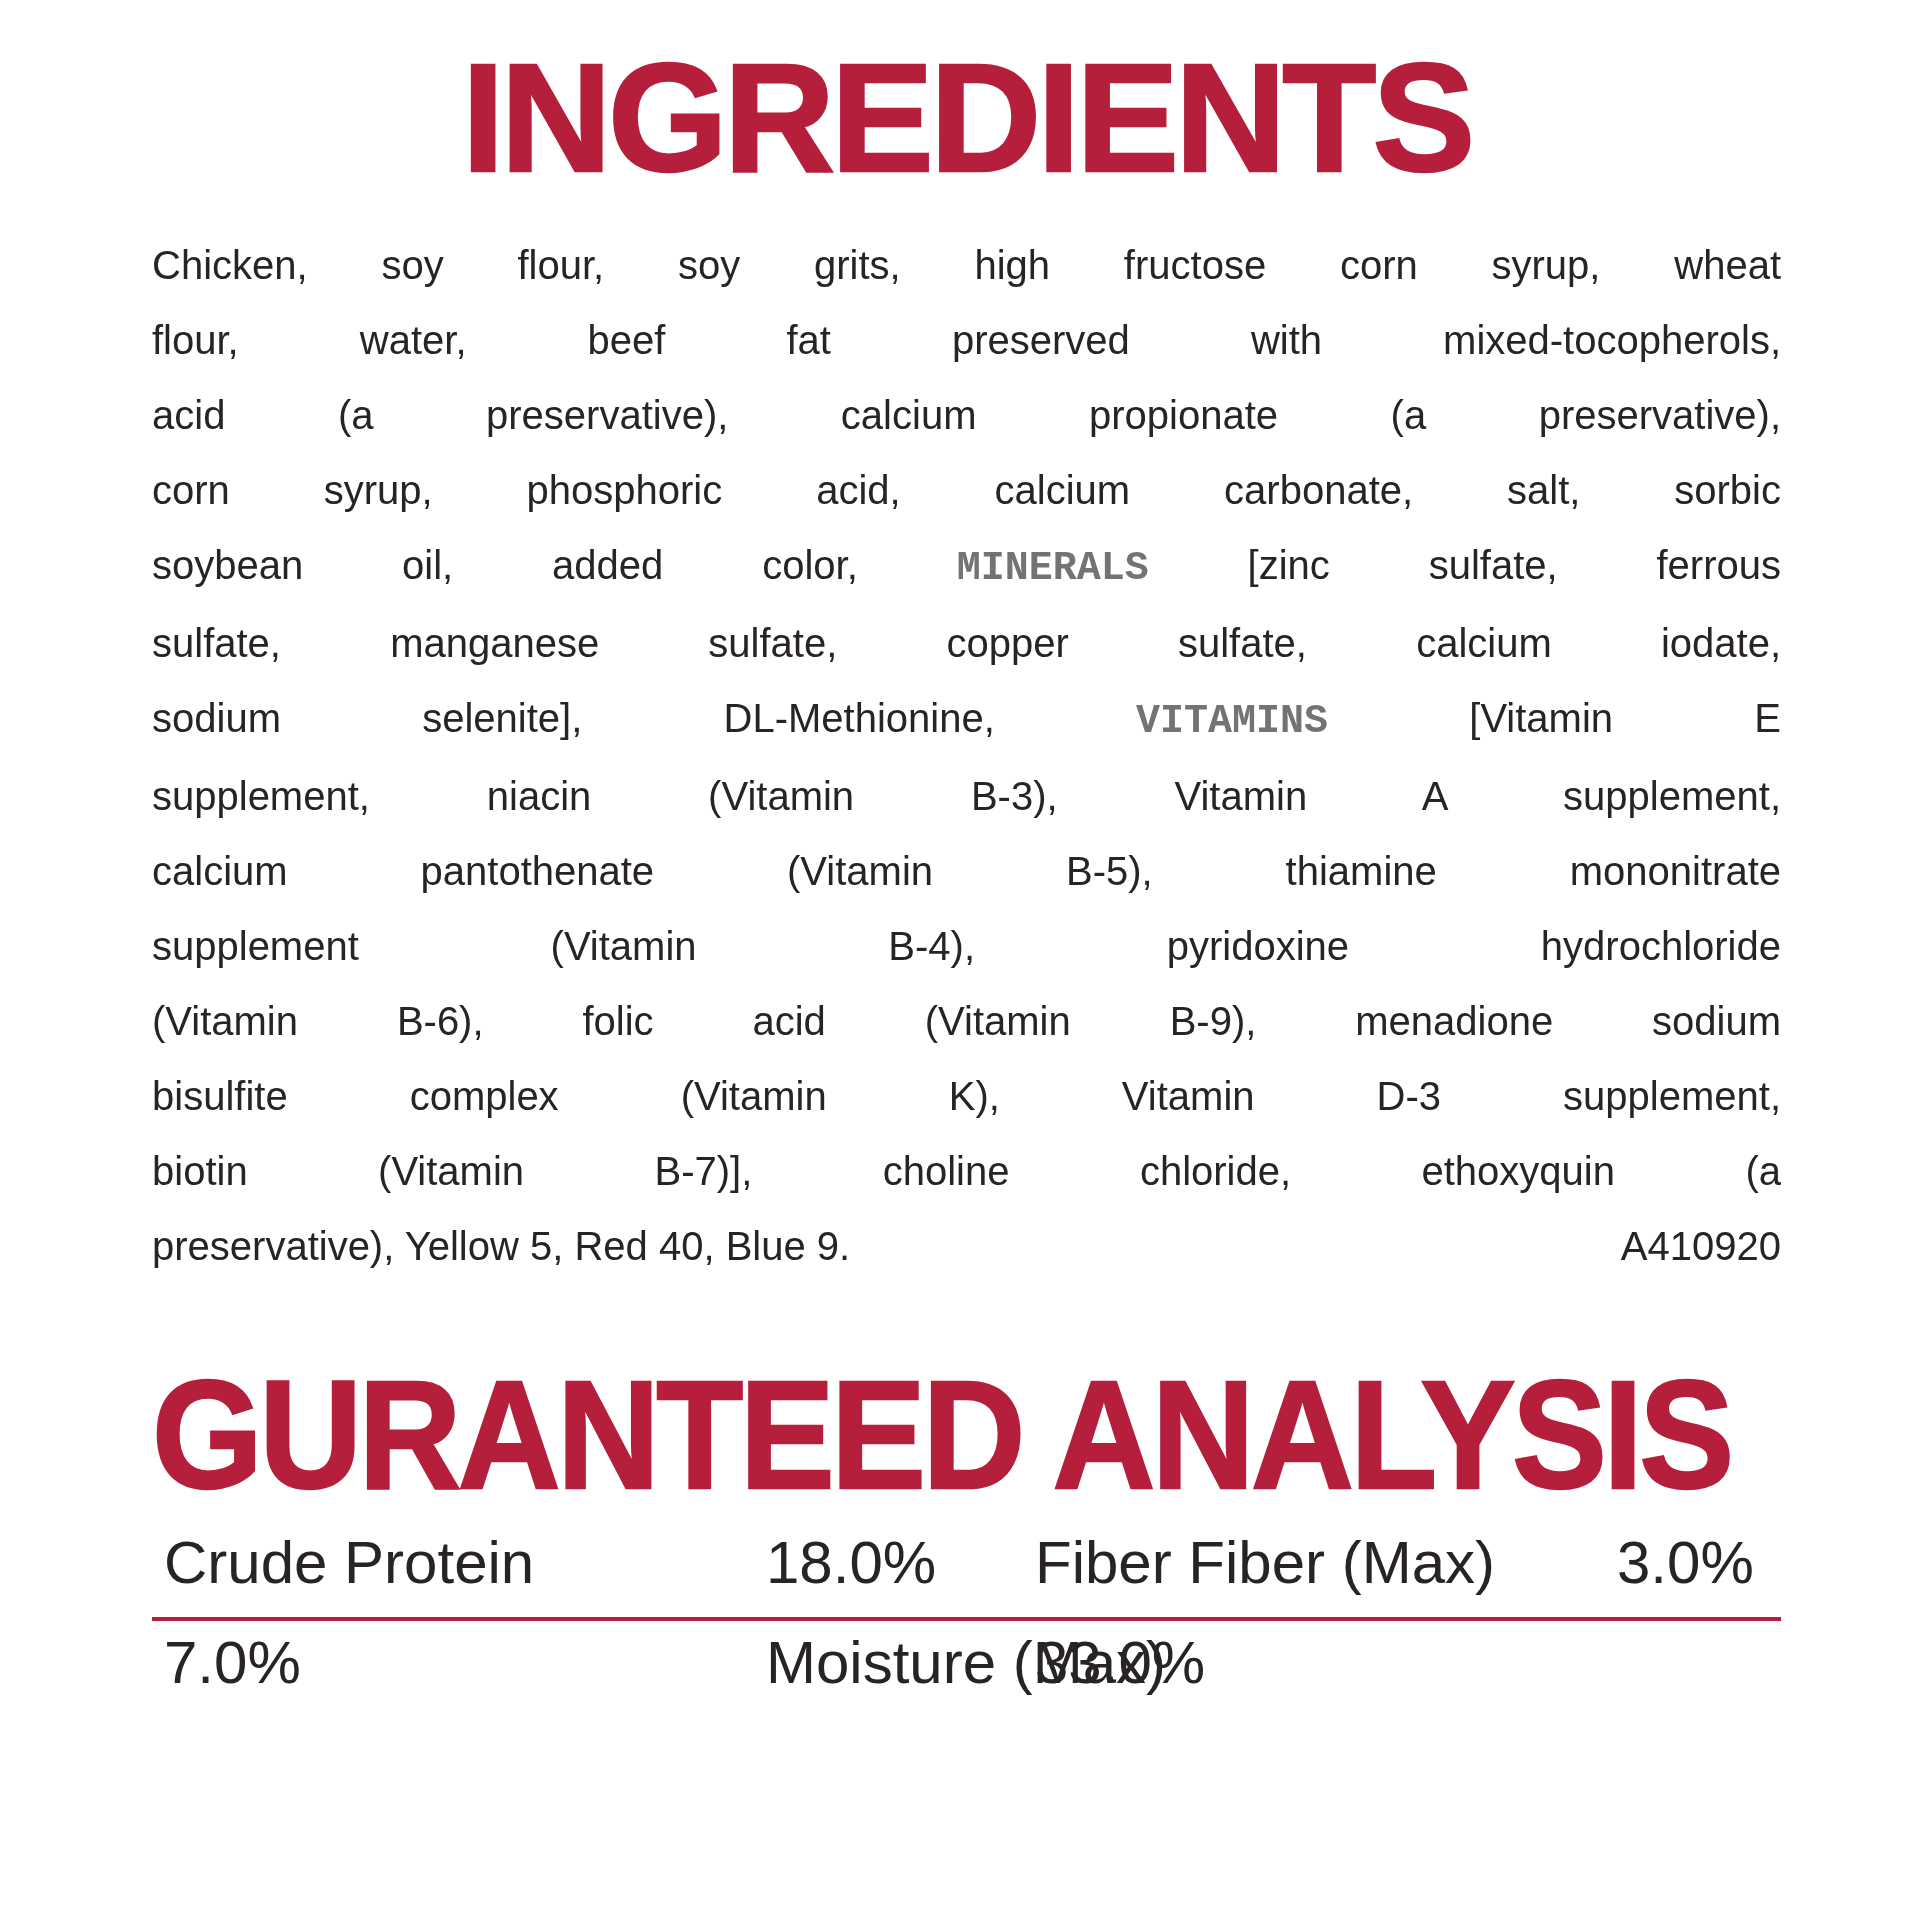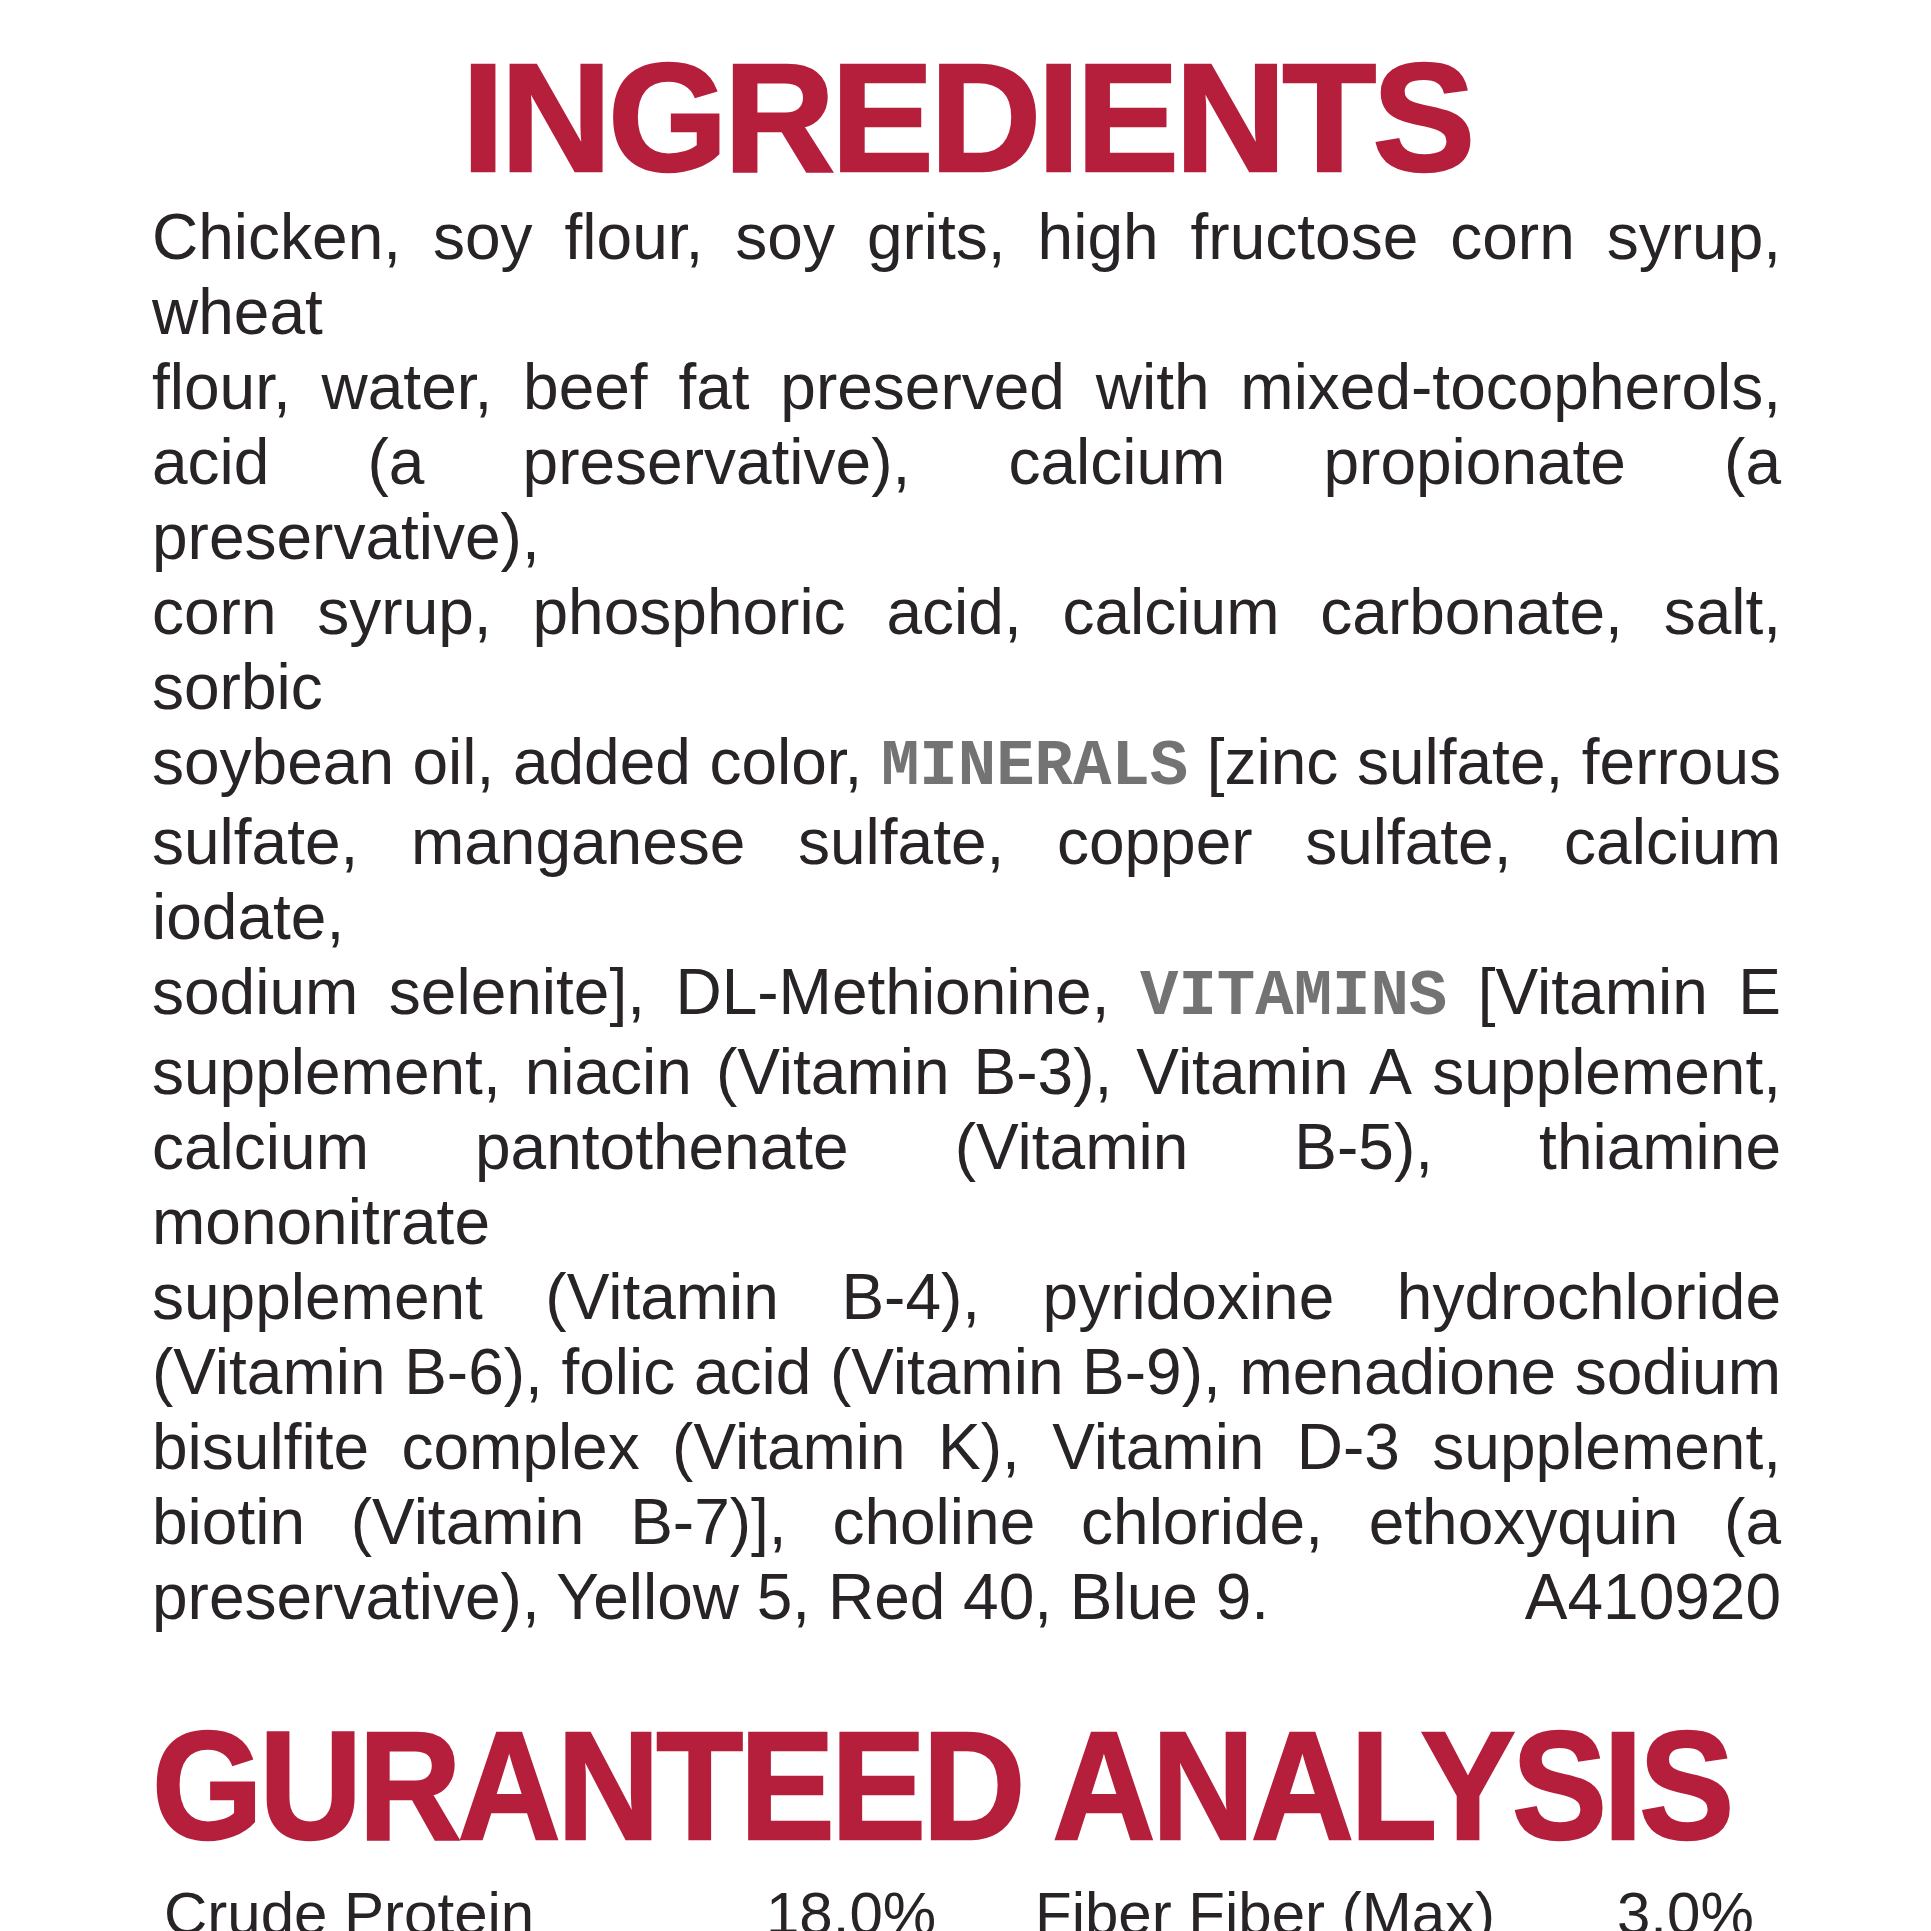--- a/index.html
+++ b/index.html
@@ -31,22 +31,22 @@
   .heading-center {
     text-align: center;
   }
   .heading-left {
     margin-top: 74px;
     text-align: left;
     transform: scaleX(0.925);
     transform-origin: left center;
   }
   .para {
-    margin-top: 5px;
-    font-size: 64px;
+    margin-top: 33px;
+    font-size: 40px;
     line-height: 75px;
     color: #272327;
   }
   .ing-line {
     text-align: justify;
     text-align-last: justify;
   }
   .ing-line b {
     font-weight: 700;
     color: #737373;

